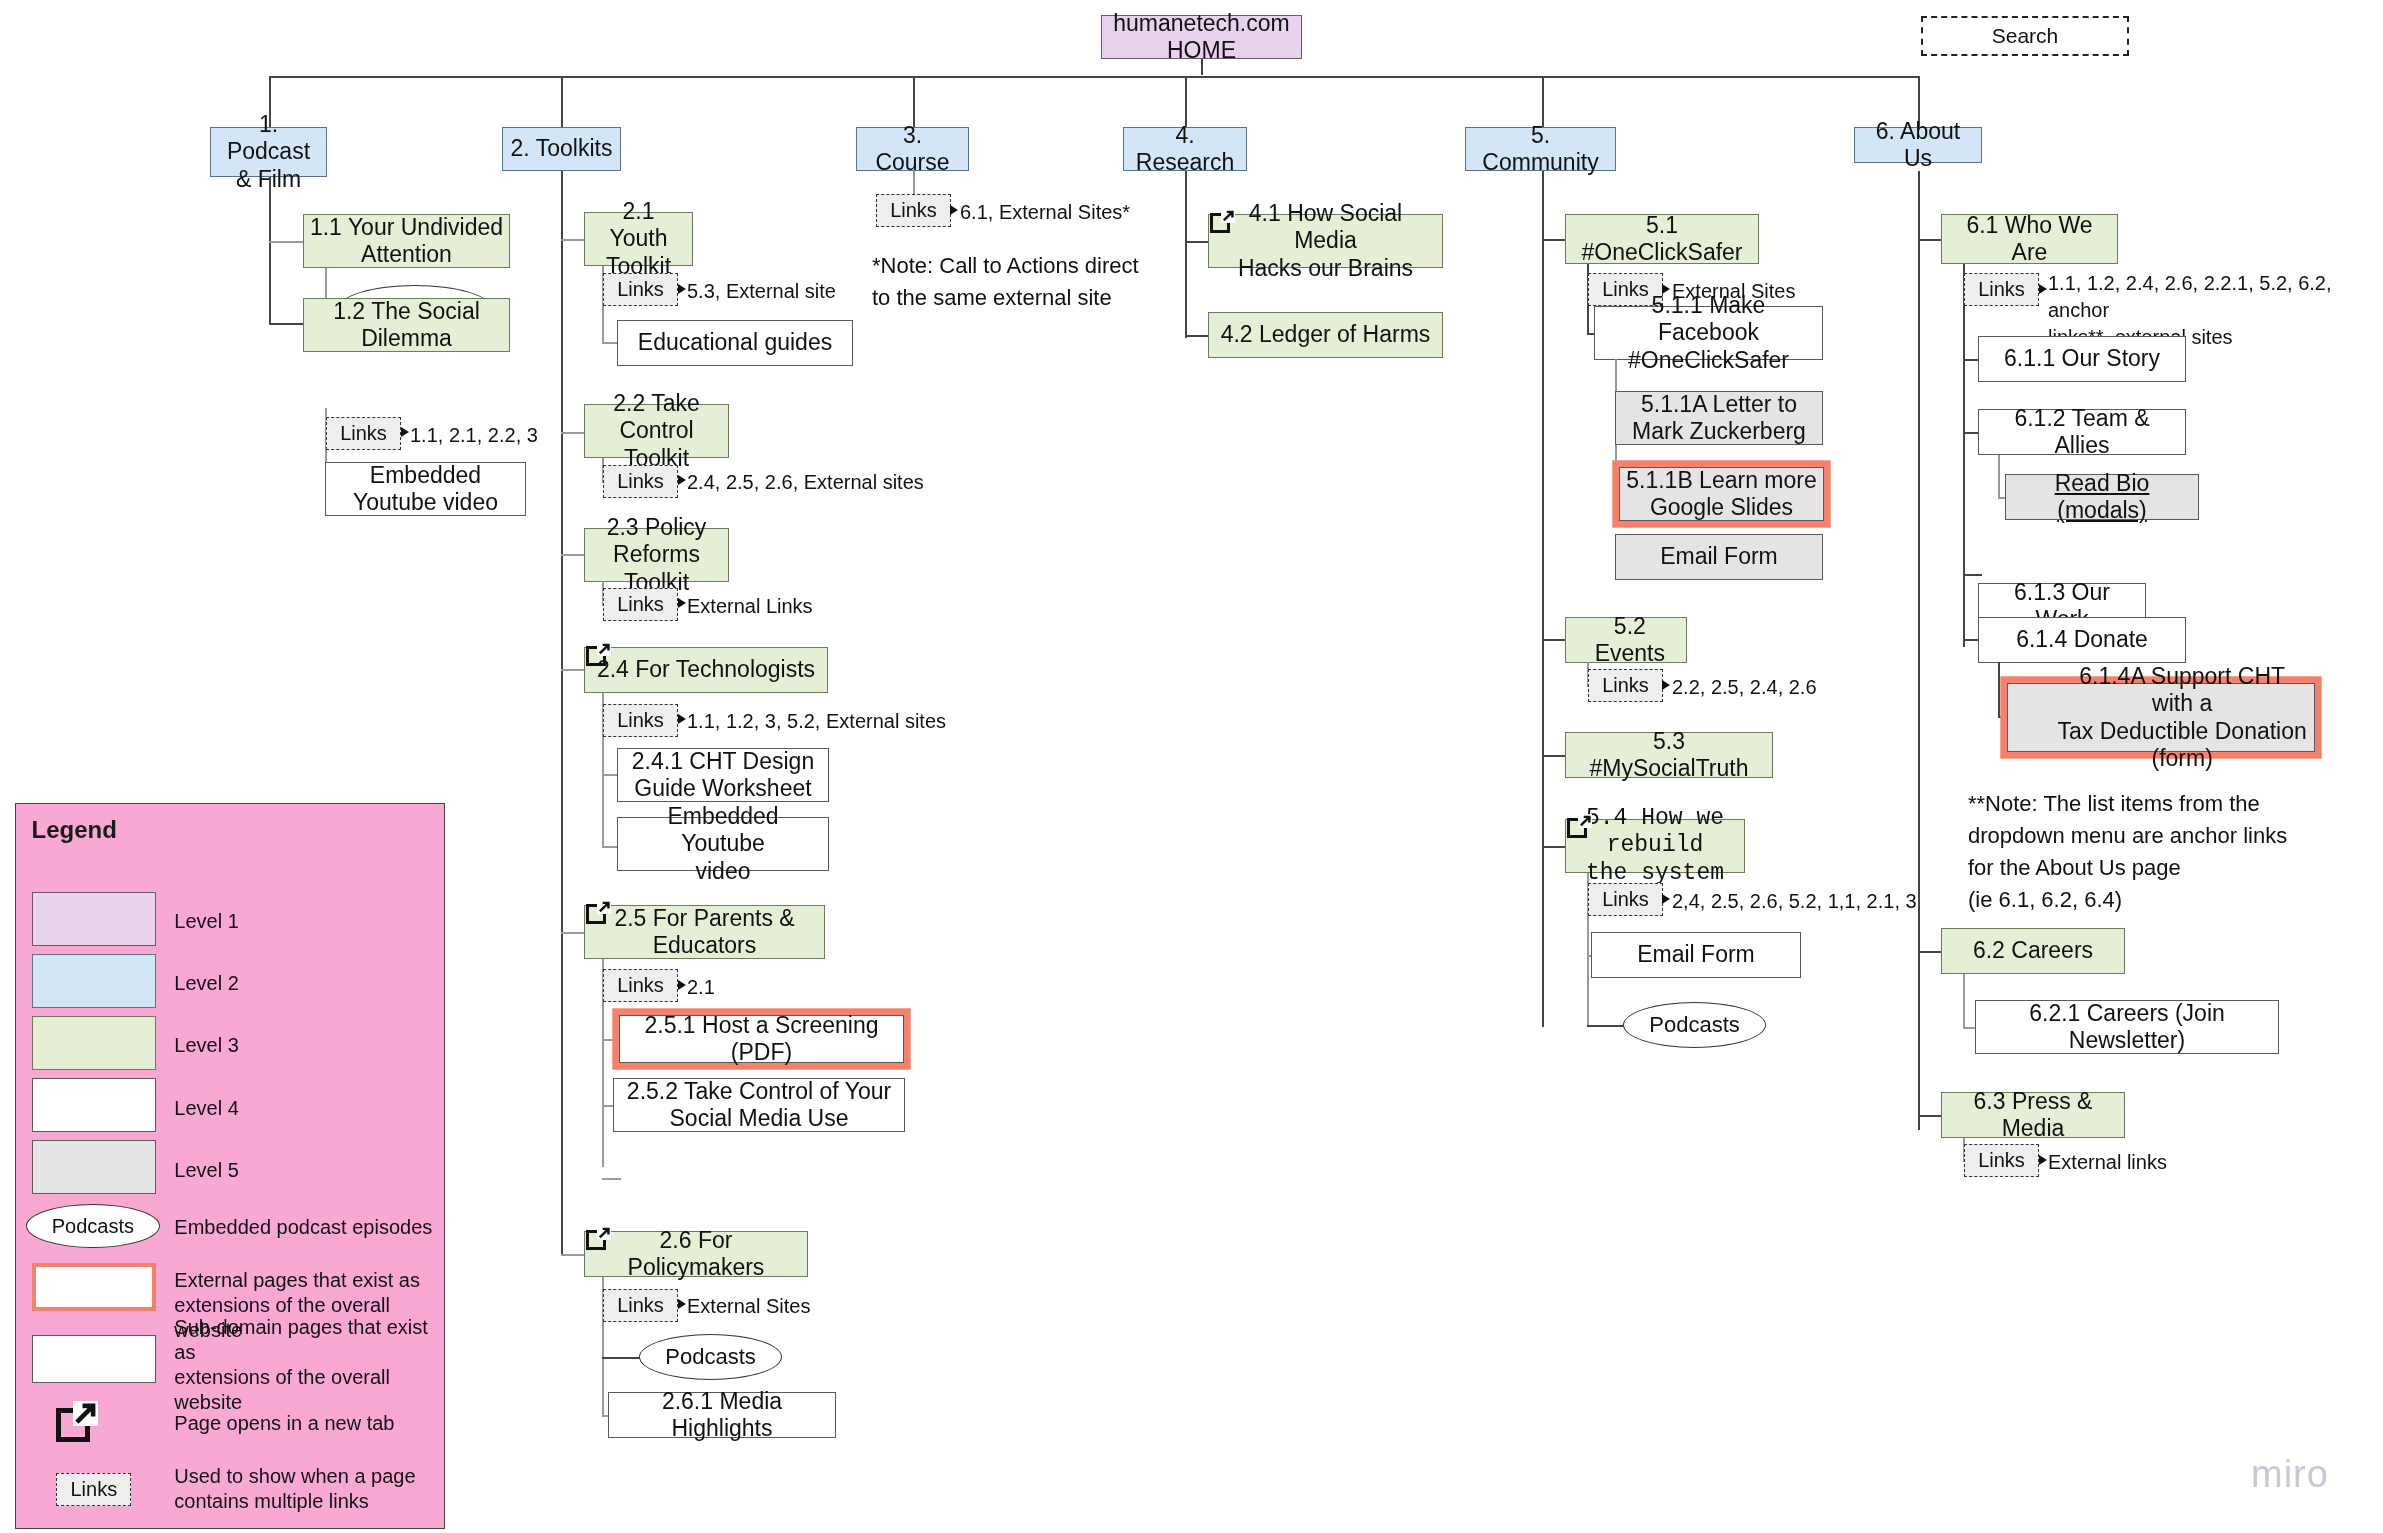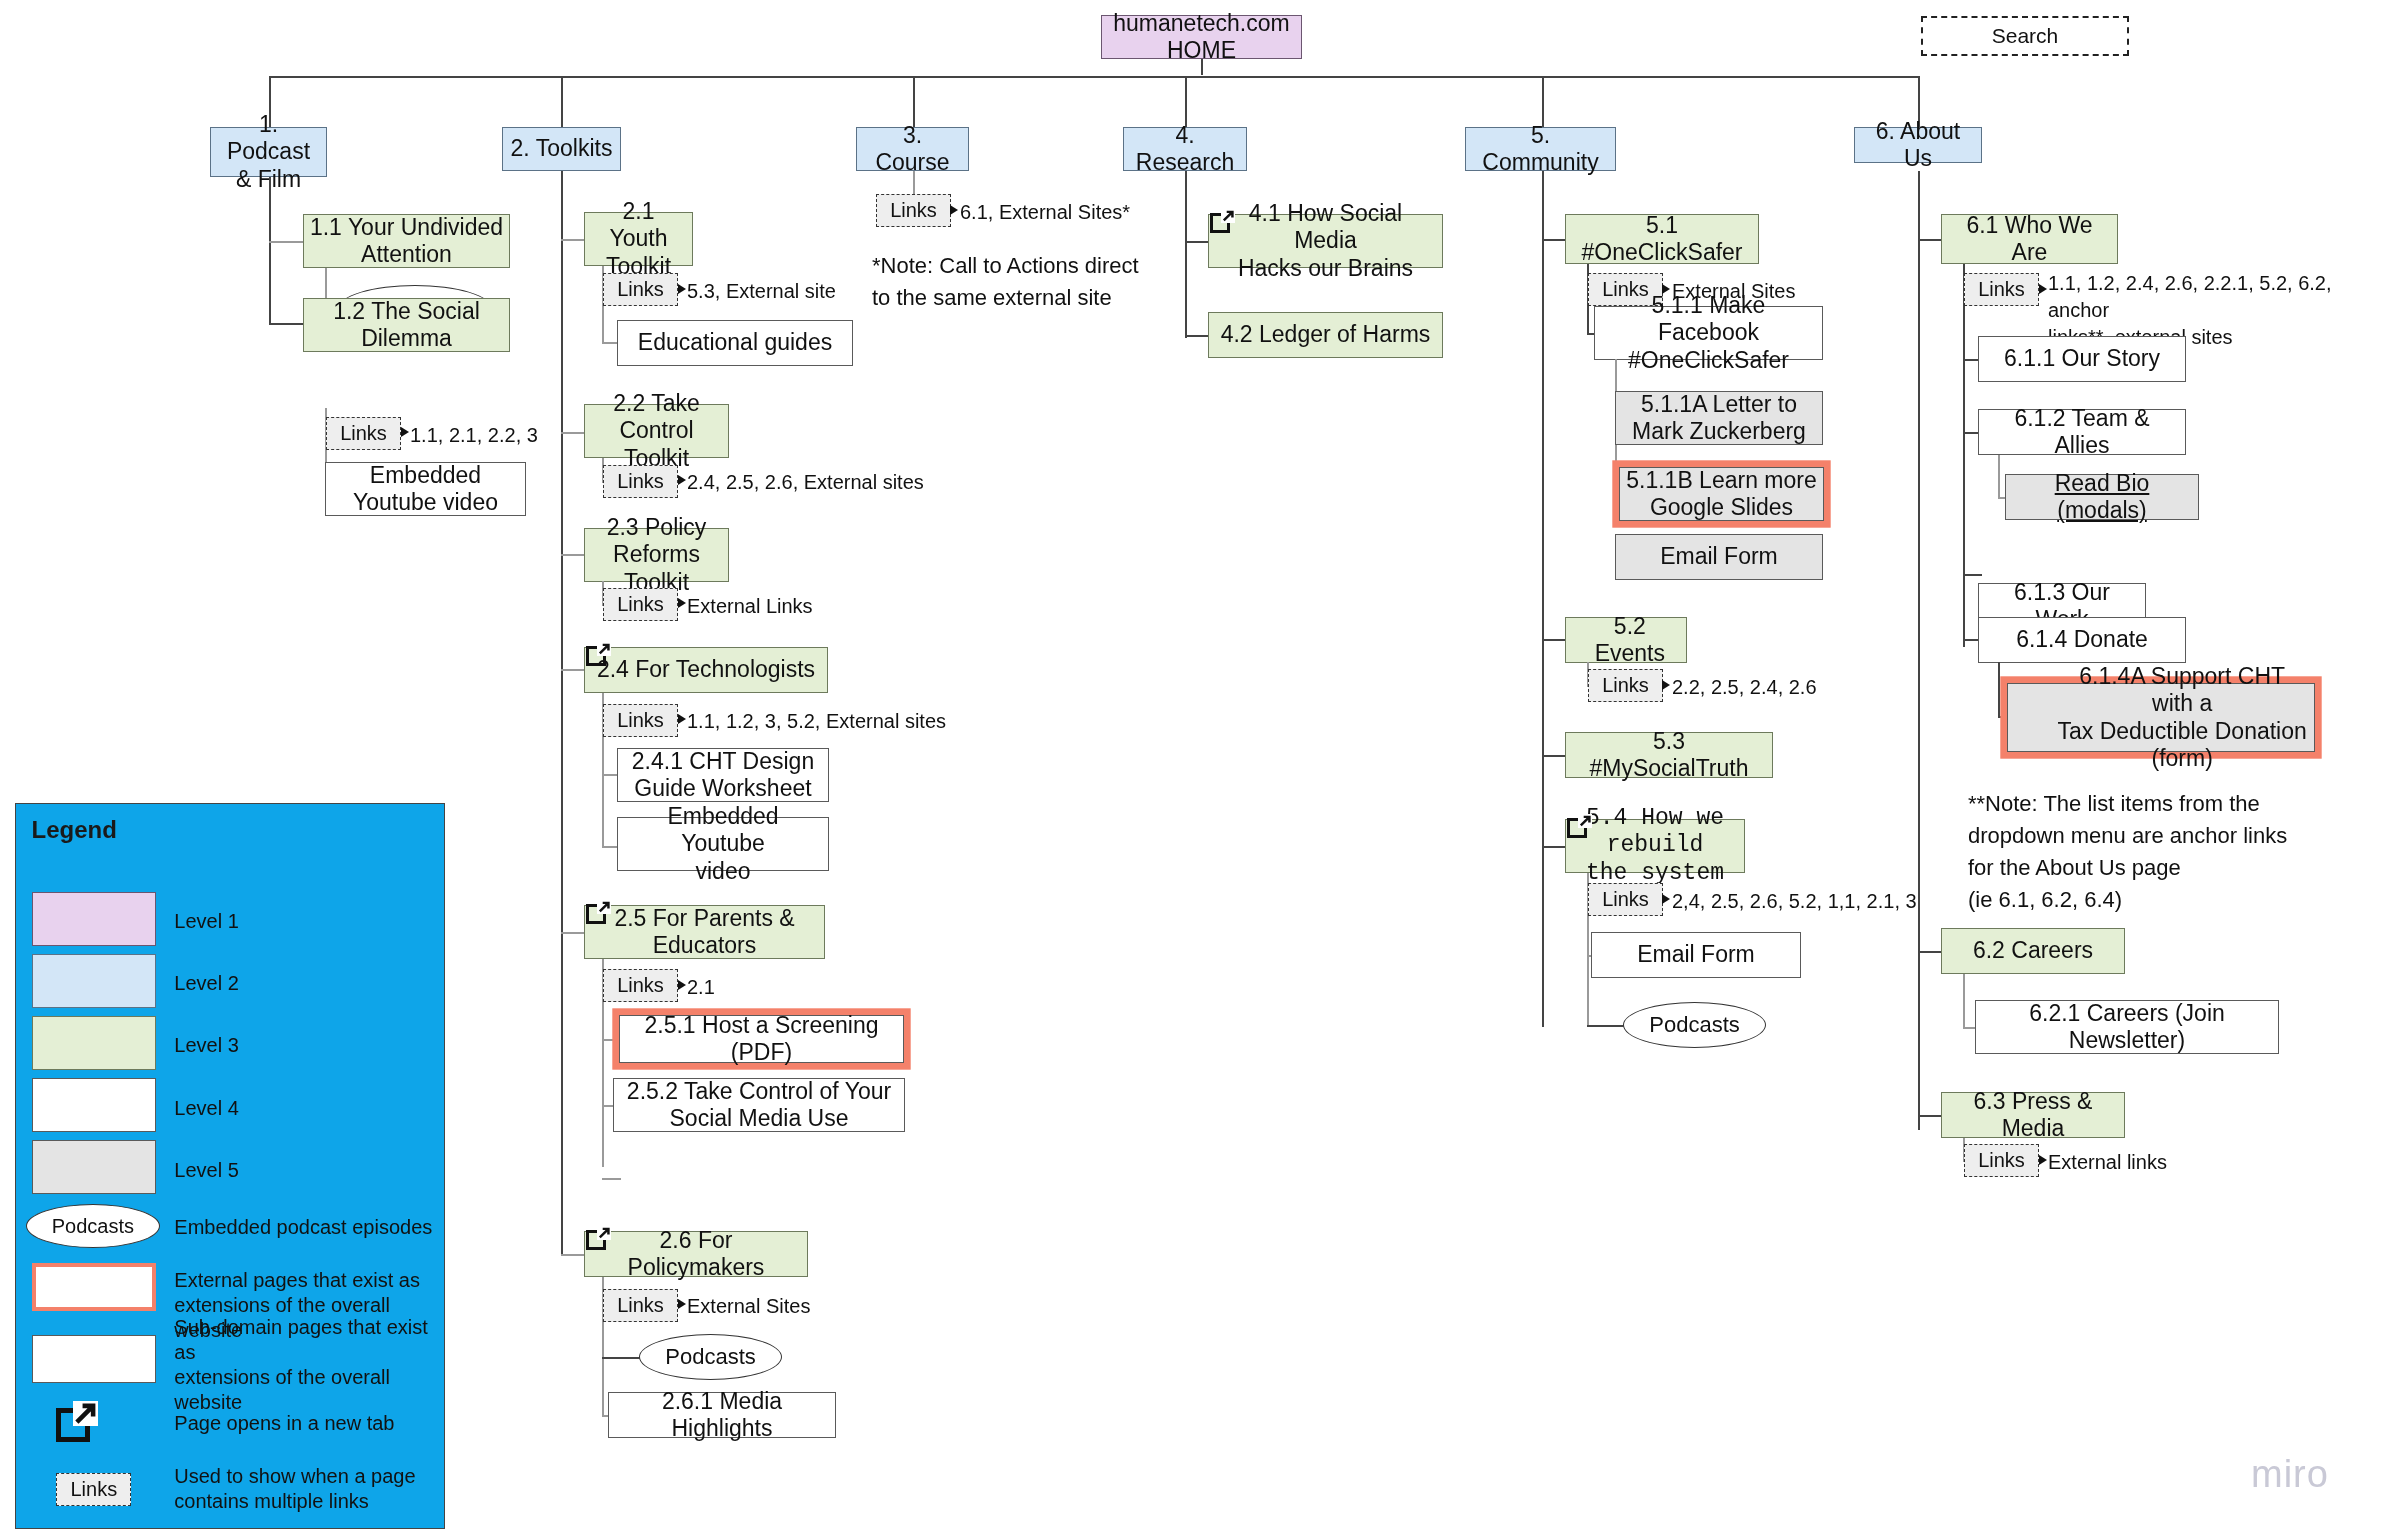--- a/index.html
+++ b/index.html
@@ -49,21 +49,21 @@
   .newtab .arrow{position:absolute;right:0px;top:0px;width:15.3px;height:15.3px;}
 
   
   .note{position:absolute;font-size:22px;line-height:1.45;color:#111;}
 
   
   .search{position:absolute;box-sizing:border-box;border:2.4px dashed #222;background:#fff;
           display:flex;align-items:center;justify-content:center;font-size:21px;color:#111;}
 
   
-  #legend{position:absolute;box-sizing:border-box;border:1.5px solid #444;background:#0ea5e9;}
+  #legend{position:absolute;box-sizing:border-box;border:1.5px solid #444;background:#f9a8d4;}
   #legend .title{position:absolute;left:15.3px;top:11.5px;font-size:24px;font-weight:bold;}
   .lg-sw{position:absolute;box-sizing:border-box;border:1.5px solid #5a5a5a;}
   .lg-lbl{position:absolute;font-size:20px;line-height:1.25;color:#111;}
 
   .wm{position:absolute;font-size:38px;color:#c9c9d6;letter-spacing:1px;}
 </style>
 </head>
 <body>
 
 <div id="canvas">

